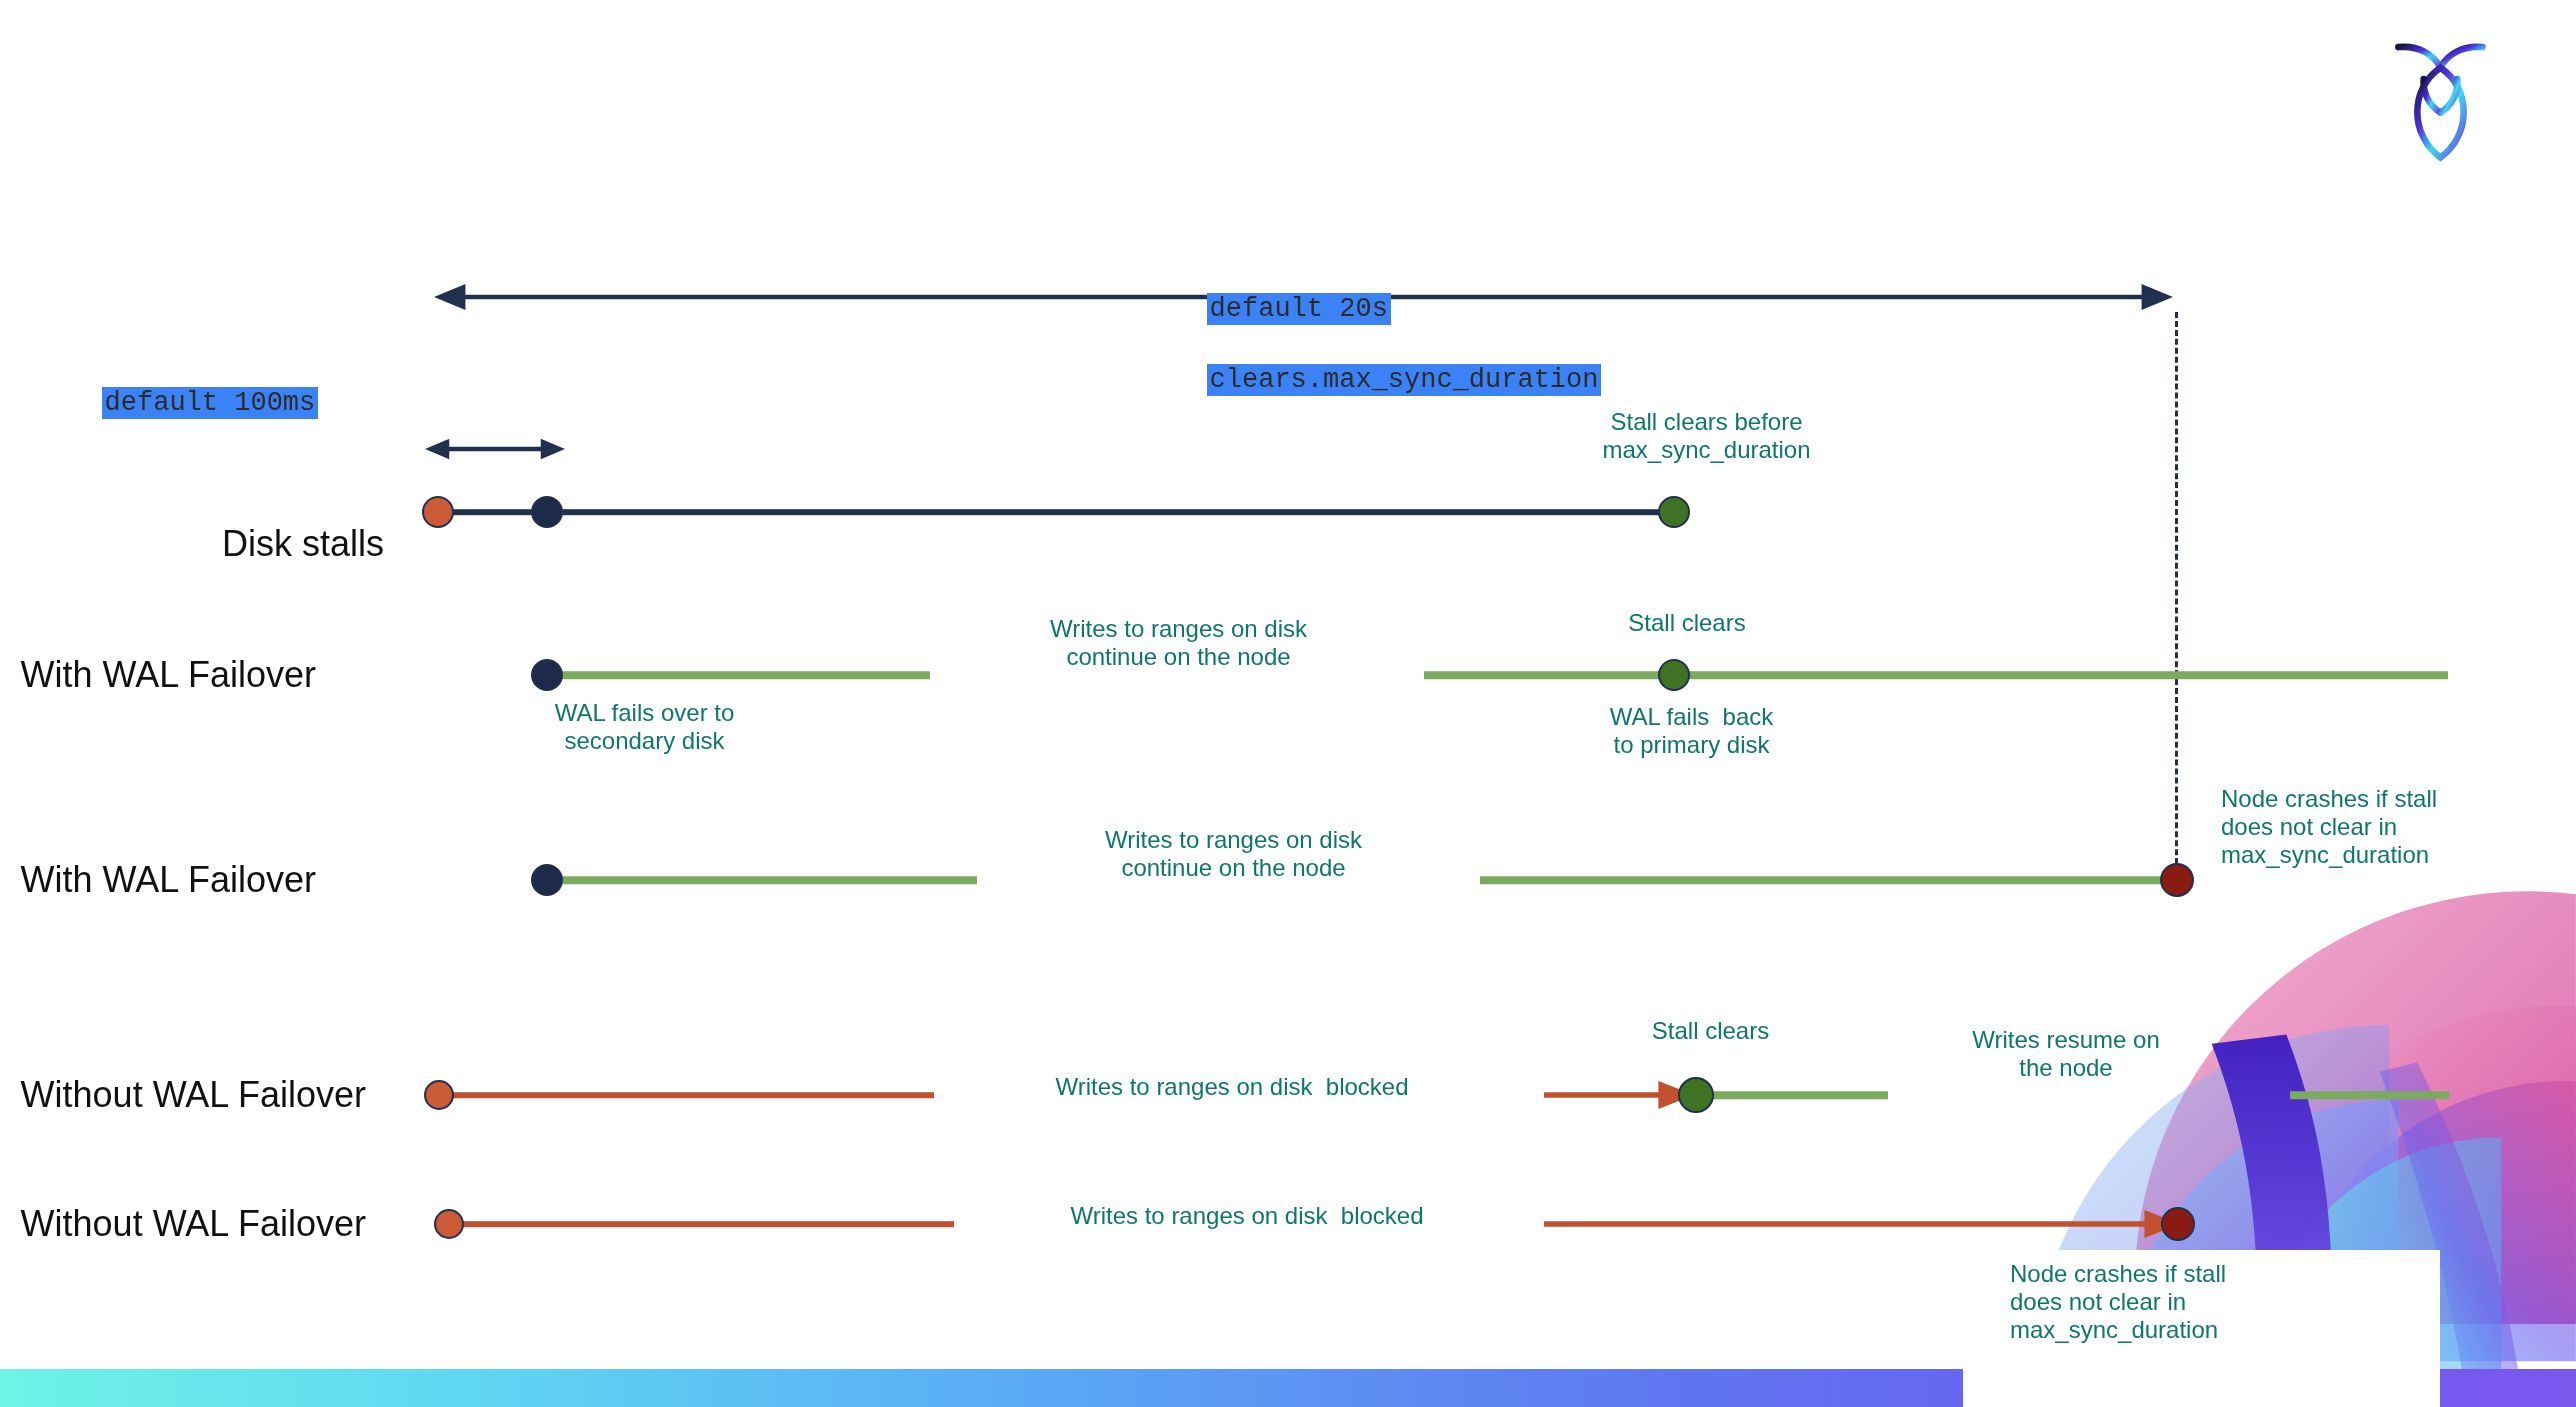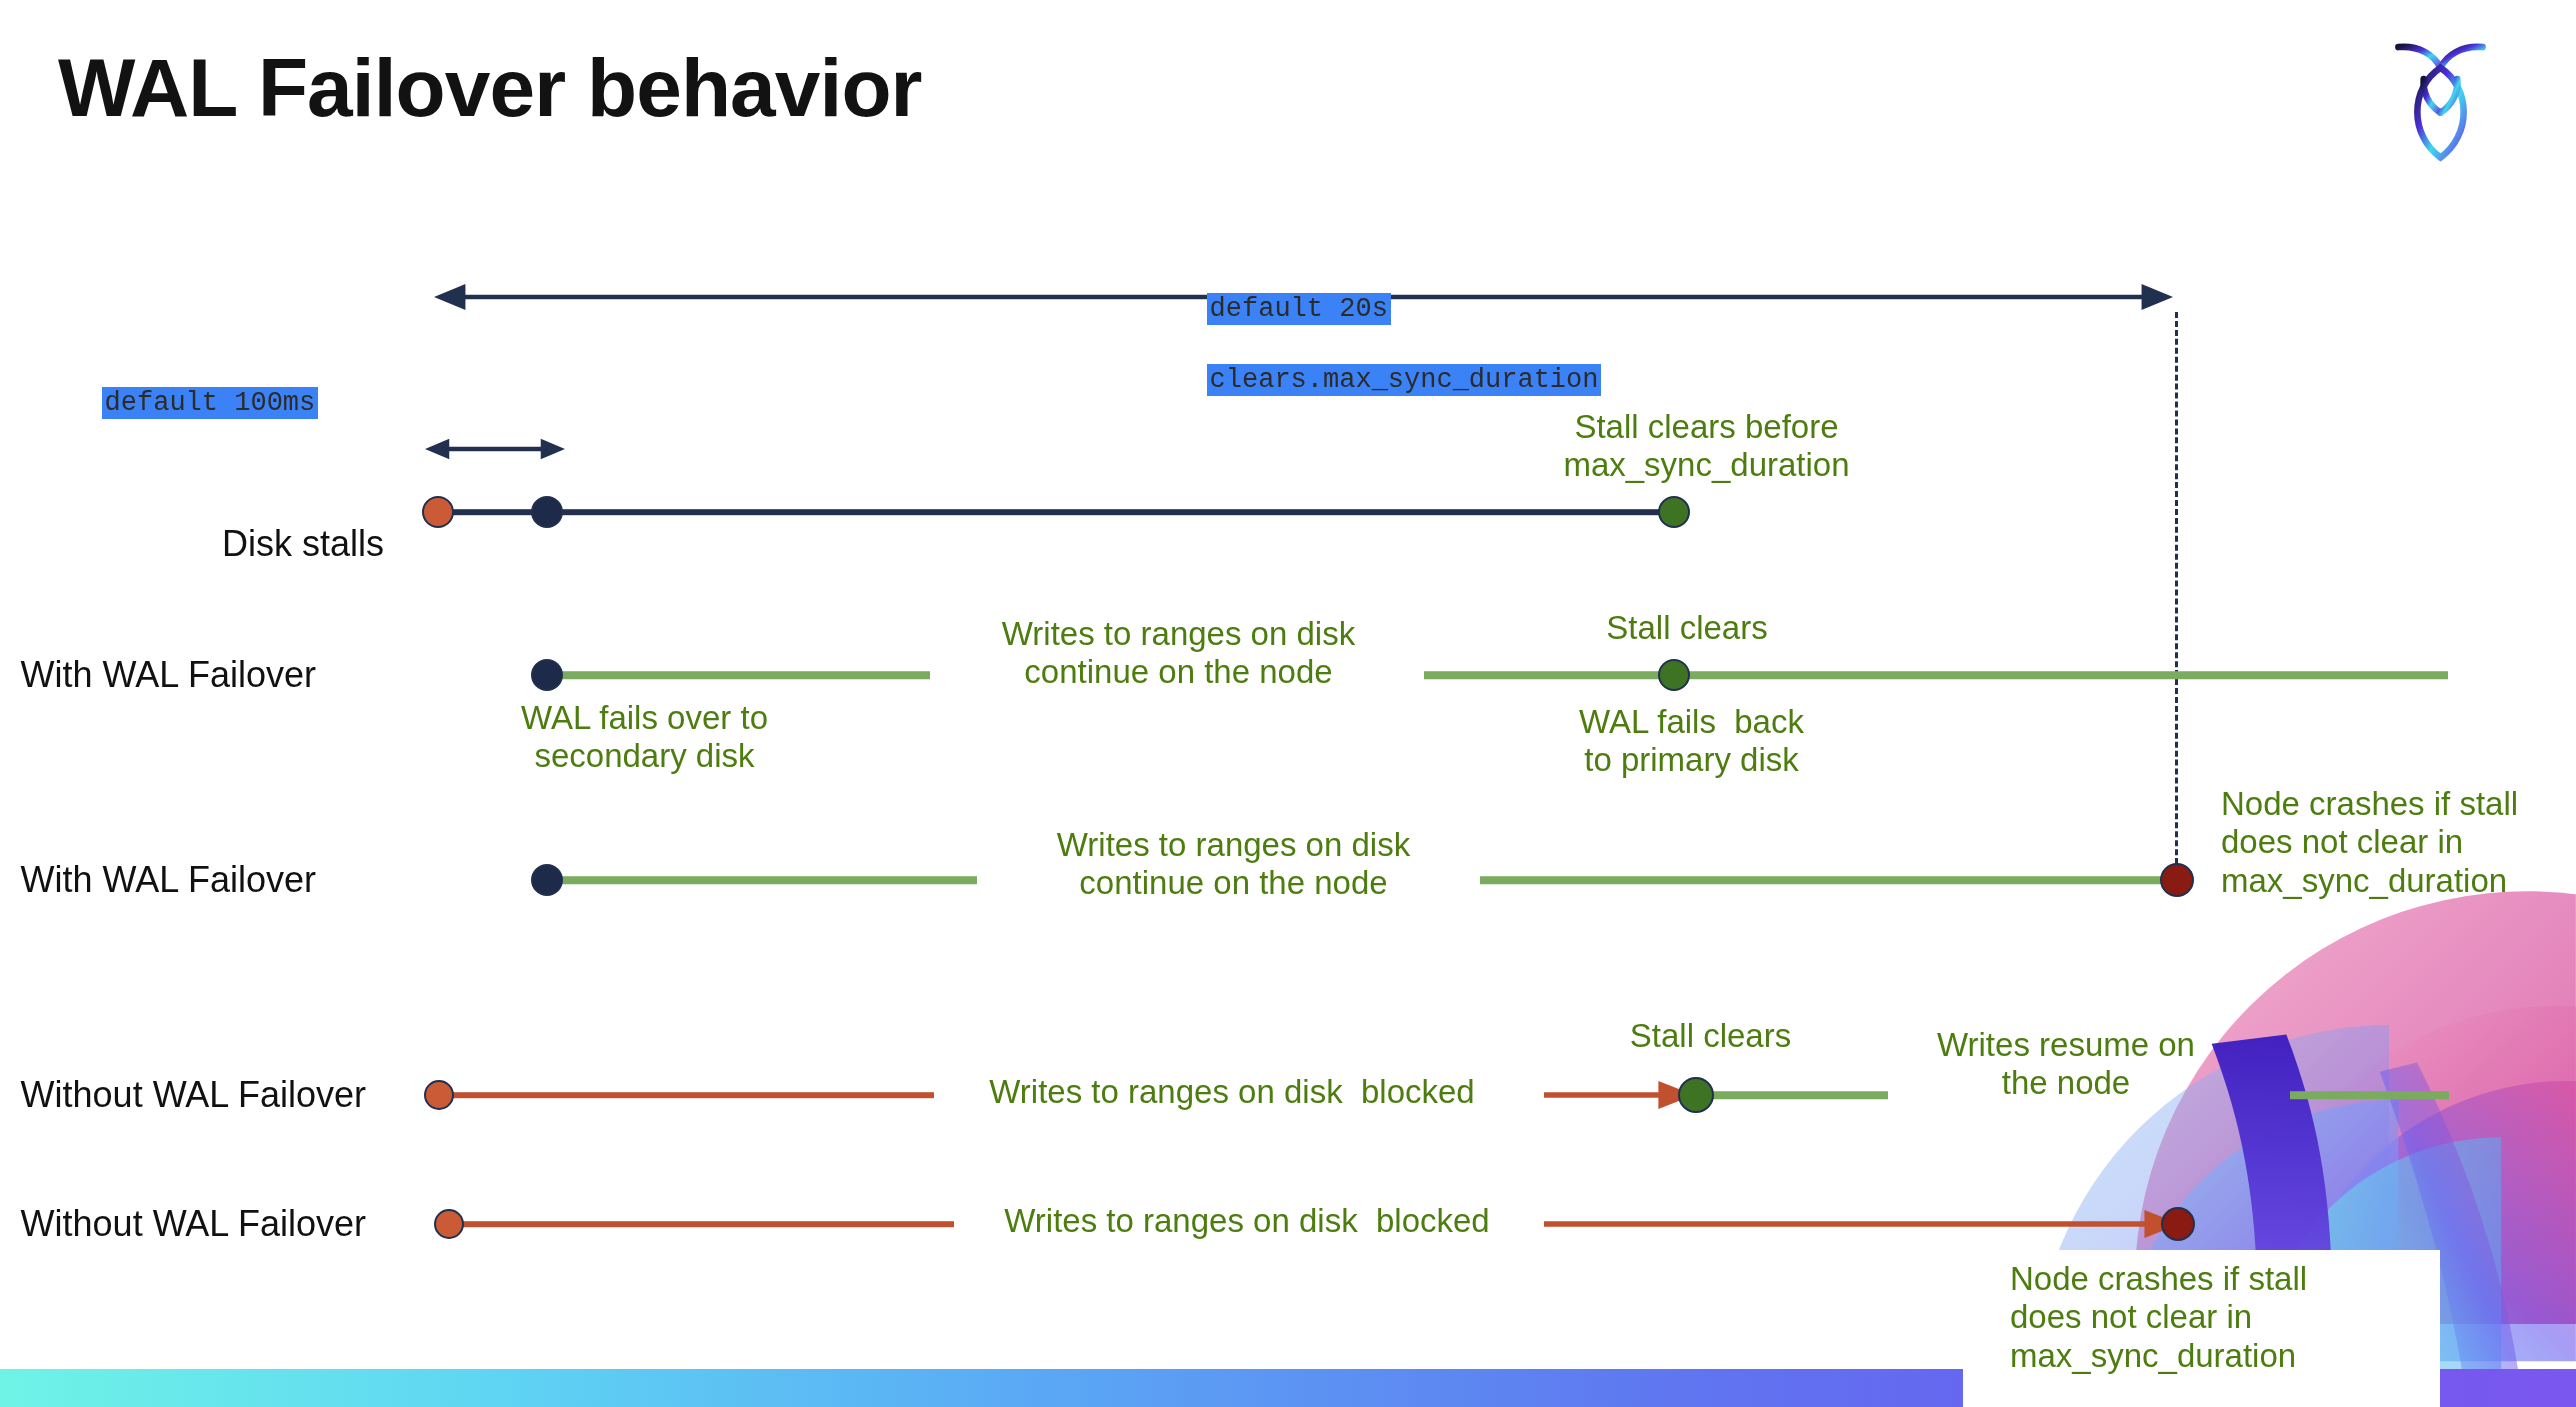--- a/index.html
+++ b/index.html
@@ -38,21 +38,21 @@
   .mono span{background:#3b82f6;padding:0.9px 2.8px;}
 
   
   .rowlabel{
     position:absolute;font-size:36px;color:#111;white-space:nowrap;
     transform:translateY(-50%);
   }
 
   
   .note{
-    position:absolute;font-size:33px;color:#4d7c0f;line-height:1.16;
+    position:absolute;font-size:24px;color:#0f766e;line-height:1.16;
     text-align:center;white-space:pre;
   }
   .note.left{text-align:left;}
 
   
   .seg{position:absolute;transform:translateY(-50%);}
   .dot{position:absolute;border-radius:50%;transform:translate(-50%,-50%);
        border:2.8px solid #22304f;box-sizing:border-box;}
   .vdash{position:absolute;border-left:3.7px dashed #22304f;}
 
@@ -97,21 +97,20 @@
       <path d="M60 560 A380 380 0 0 1 440 180 L440 560 Z" fill="url(#g3)" opacity="0.45"></path>
       <path d="M300 560 A260 260 0 0 1 560 300 L560 560 Z" fill="url(#g5)" opacity="0.55"></path>
       <path d="M250 200 C300 330 300 430 300 560 L380 560 C380 420 380 320 330 190 Z" fill="url(#g4)" opacity="0.95"></path>
       <path d="M430 230 C470 340 500 440 520 560 L580 560 C560 430 520 320 470 220 Z" fill="url(#g2)" opacity="0.5"></path>
       <rect x="250" y="430" width="190" height="48" fill="#5a33e8" opacity="0.9"></rect>
     </svg>
   </div>
 
   <div class="bottombar"></div>
 
-  <div class="title">WAL Failover behavior</div>
 
   <div class="logo">
     <svg width="103" height="131" viewBox="0 0 110 140">
       <defs>
         <linearGradient id="lg" x1="0" y1="0" x2="1" y2="1">
           <stop offset="0" stop-color="#12143a"></stop>
           <stop offset="0.35" stop-color="#4b2fd6"></stop>
           <stop offset="0.6" stop-color="#3fd8ef"></stop>
           <stop offset="1" stop-color="#6b3ae8"></stop>
         </linearGradient>

